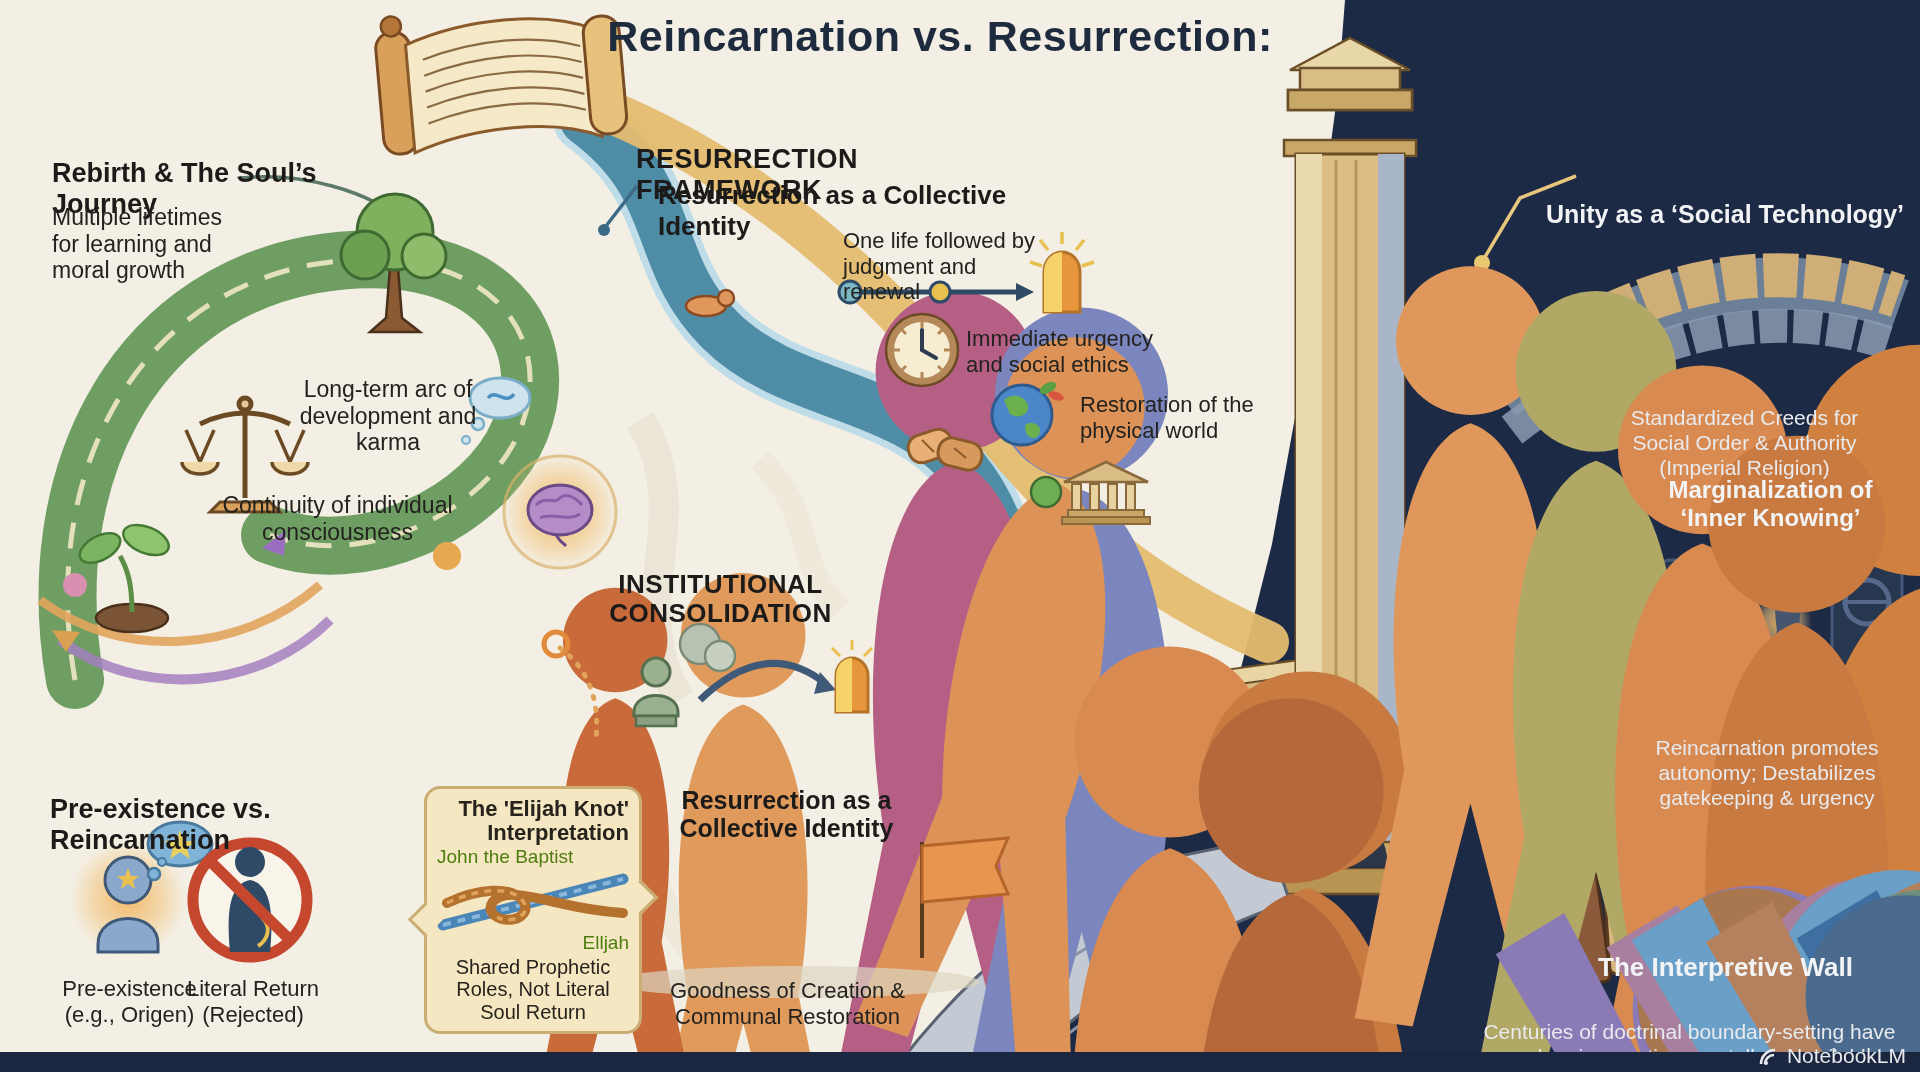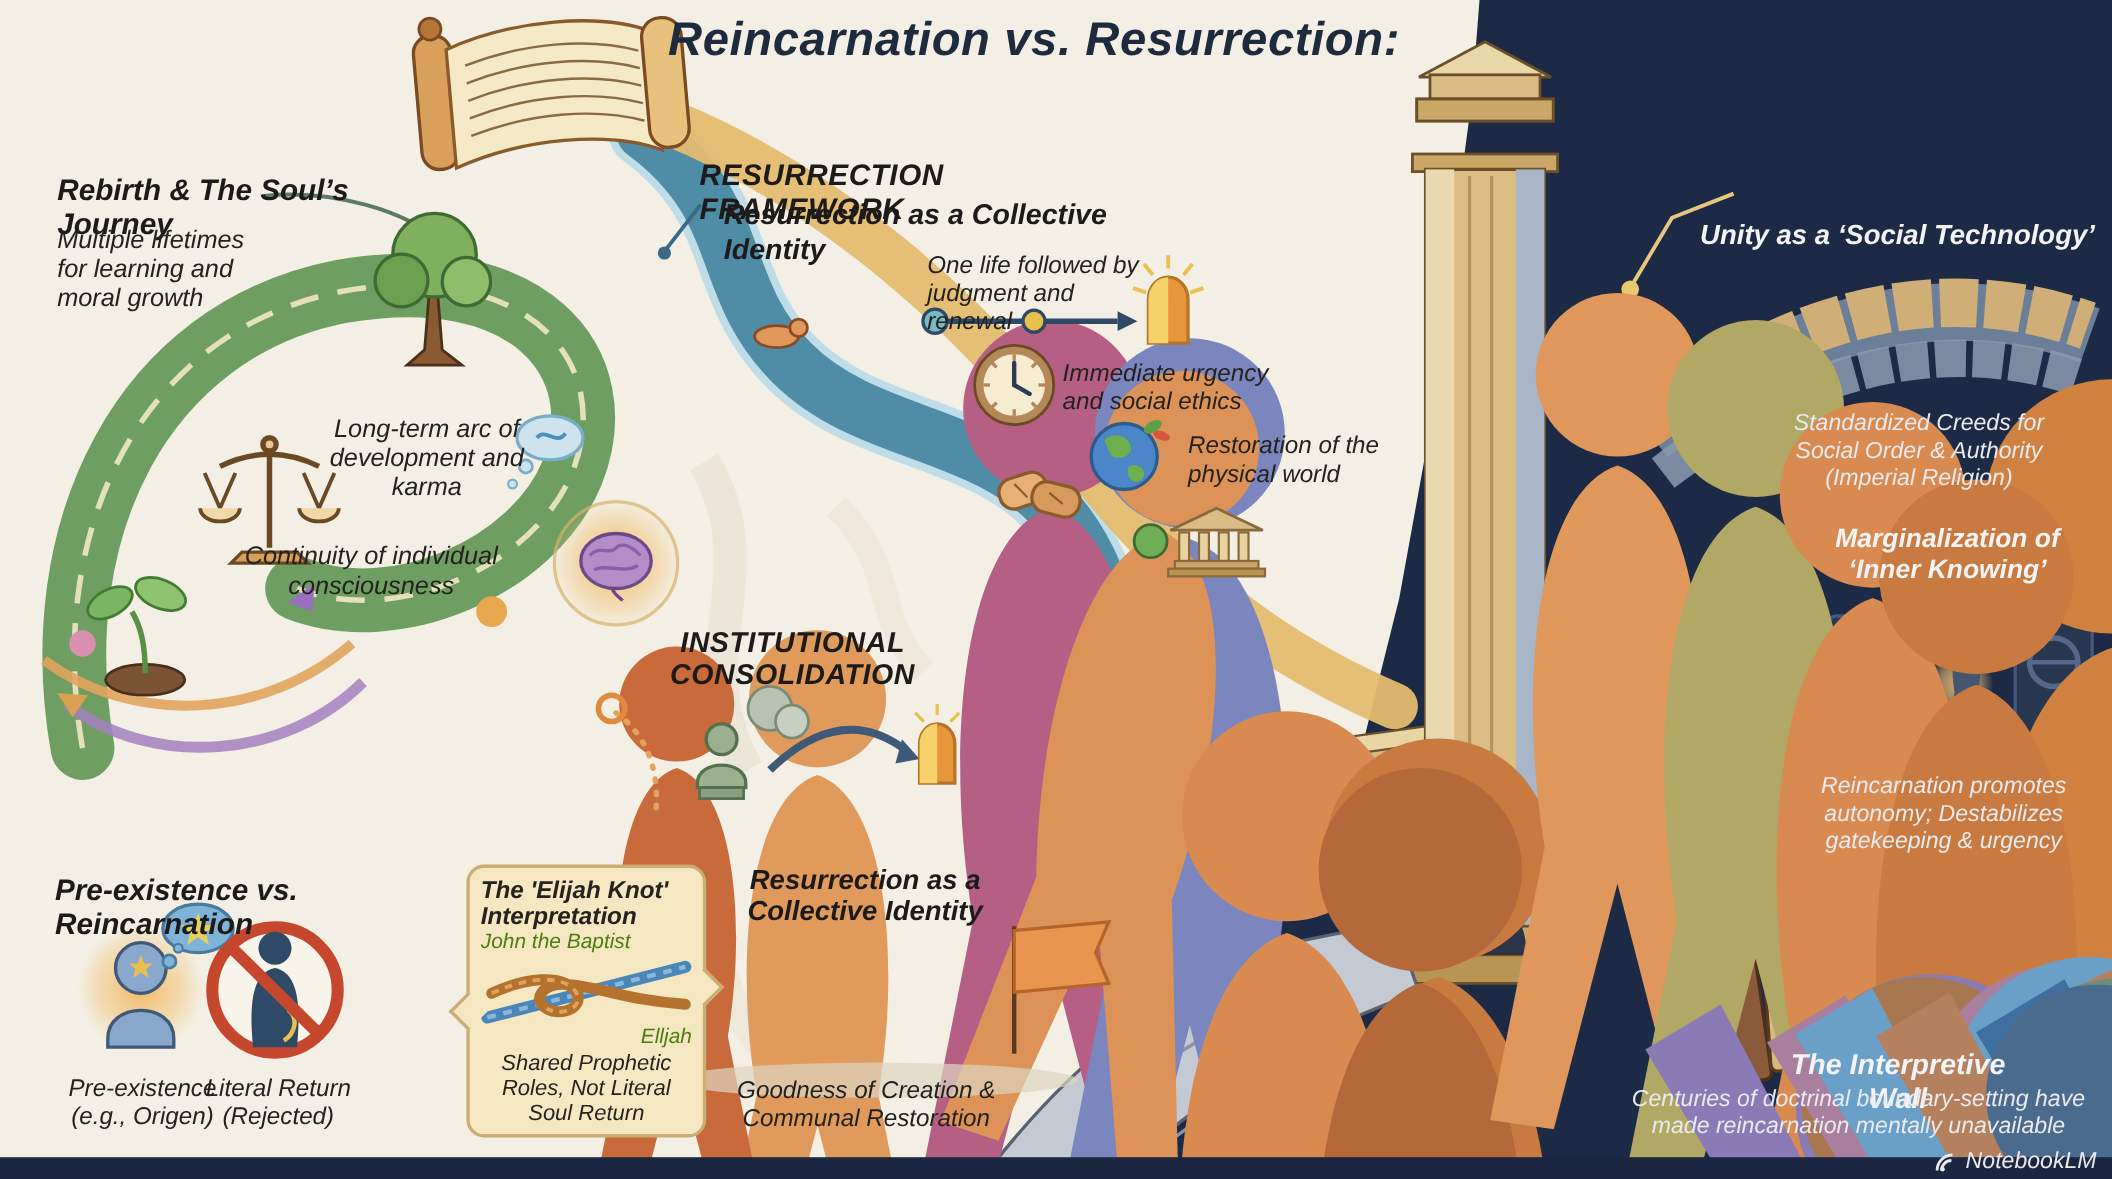--- a/index.html
+++ b/index.html
@@ -1,43 +1,43 @@
 <!DOCTYPE html>
 <html><head>
 <meta charset="utf-8">
 <style>
   html,body{margin:0;padding:0;background:#0c1526;}
   .canvas{
     position:relative;width:1920px;height:1072px;overflow:hidden;
-    background:#f3efe4;font-family:"Liberation Sans",sans-serif;font-style:italic;
+    background:#f3efe4;font-family:"Liberation Sans",sans-serif;
   }
   .art{position:absolute;left:0;top:0;}
   .t{position:absolute;color:#201f1c;}
   .center{text-align:center;}
   .right{text-align:right;}
   .h-caps{font-weight:bold;font-size:27px;letter-spacing:.5px;color:#1c1b19;}
   .h-sub{font-weight:bold;font-size:27px;color:#1c1b19;}
   .body-txt{font-size:23px;line-height:1.16;color:#23221f;}
   .body-sm{font-size:22px;line-height:1.16;color:#23221f;}
   .title-main{font-size:43px;font-weight:800;color:#1e2b3e;letter-spacing:.5px;}
   .title-sub{font-size:33px;font-weight:400;color:#2a3850;}
   .gold{color:#e7c77e;font-weight:bold;font-size:26px;letter-spacing:.5px;}
   .white-b{color:#f2f3f5;font-weight:bold;}
-  .white-r{color:#e8eaee;font-weight:normal;}
+  .white-r{color:#e8eaee;font-weight:normal;margin-top:33px;}
   .elijah-box{
     position:absolute;left:424px;top:786px;width:218px;height:248px;
     background:#f6e7c3;border:3px solid #c9ad72;border-radius:16px;
     box-sizing:border-box;padding:8px 10px;display:flex;flex-direction:column;
     align-items:stretch;justify-content:space-between;
   }
   .tail{position:absolute;width:22px;height:22px;background:#f6e7c3;
     border-left:3px solid #c9ad72;border-bottom:3px solid #c9ad72;}
   .tail-l{left:-14px;top:118px;transform:rotate(45deg);}
   .tail-r{right:-14px;top:96px;transform:rotate(225deg);}
-  .eb-title{font-weight:bold;font-size:22px;line-height:1.08;text-align:left;color:#26231d;}
+  .eb-title{font-weight:bold;font-size:22px;line-height:1.08;text-align:right;color:#26231d;}
   .eb-lab{font-size:19px;color:#4d7c0f;}
   .eb-cap{font-size:20px;line-height:1.12;text-align:center;color:#26231d;}
   .bottom-bar{position:absolute;left:0;top:1052px;width:1920px;height:20px;background:#1b2740;}
   .logo{position:absolute;right:14px;top:1044px;display:flex;align-items:center;gap:6px;}
   .logo-text{color:#e8eaee;font-size:21px;font-weight:normal;}
 </style>
 </head>
 <body>
 
 <div class="canvas">

